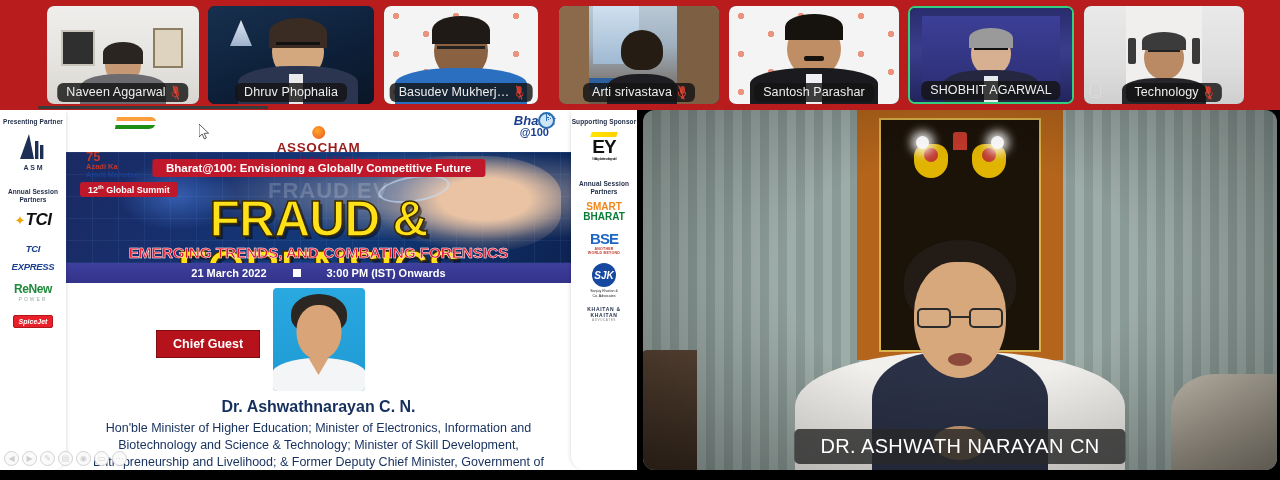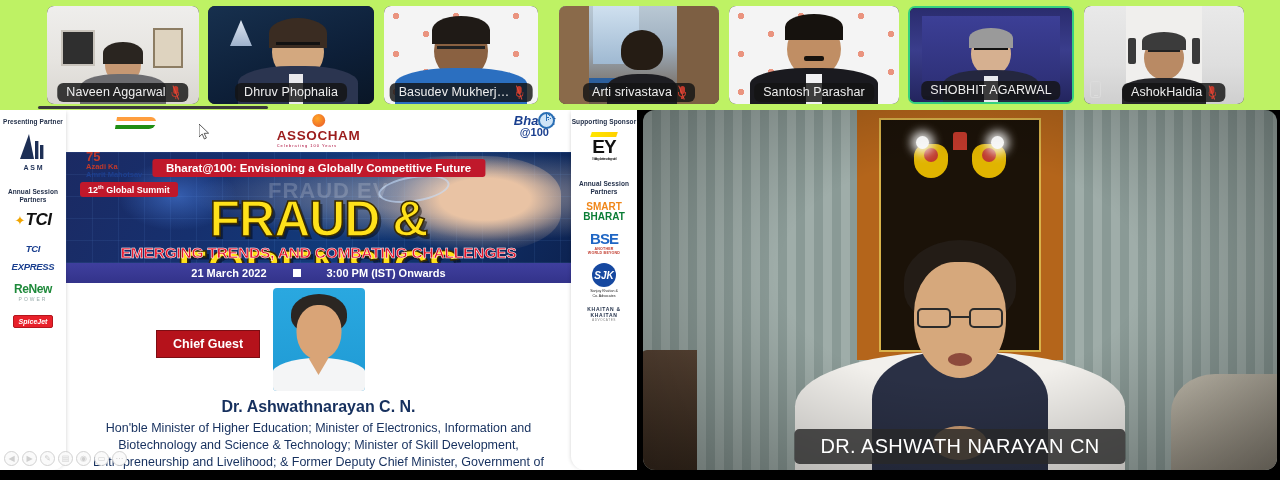--- a/index.html
+++ b/index.html
@@ -2,21 +2,21 @@
 <html><head>
 <meta charset="utf-8">
 <style>
   * { margin:0; padding:0; box-sizing:border-box; }
   html,body { width:1280px; height:480px; background:#000; overflow:hidden;
               font-family:"Liberation Sans", sans-serif; }
 
   #app { position:relative; width:1280px; height:480px; background:#000; }
 
   
-  #filmstrip { position:absolute; left:0; top:0; width:1280px; height:110px; background:#bef264; }
+  #filmstrip { position:absolute; left:0; top:0; width:1280px; height:110px; background:#b91c1c; }
   .tile { position:absolute; top:6px; height:98px; border-radius:7px; overflow:hidden;
           background:#111; }
   .tile .vid { position:absolute; inset:0; }
   .namebar { position:absolute; bottom:2px; left:50%; transform:translateX(-50%);
              display:flex; align-items:center; gap:6px;
              background:rgba(20,20,20,.82); border-radius:6px;
              padding:2px 9px; white-space:nowrap; }
   .namebar .nm { color:#eee; font-size:12.5px; line-height:15px; letter-spacing:.1px; }
   .mic-muted { width:8px; height:13px; position:relative; flex:0 0 auto; }
   .mic-muted .body { position:absolute; left:1.5px; top:0; width:5px; height:8px;
@@ -95,21 +95,21 @@
   
   #slide-header { position:absolute; left:66px; right:66px; top:0; height:42px;
                   background:#fff; z-index:3; }
   .hdr-azadi { position:absolute; left:20px; top:5px; text-align:left; }
   .hdr-azadi .num { font-size:13px; font-weight:700; color:#c0392b; line-height:12px;margin-top:36px; }
   .hdr-azadi .l1 { font-size:7.5px; color:#c0392b; font-weight:700; line-height:8px; }
   .hdr-azadi .l2 { font-size:7.5px; color:#1d3f8f; font-weight:700; line-height:8px; }
   .tricolor { position:absolute; left:30px; top:2px; width:40px; height:12px;
               background:linear-gradient(180deg,#ff9933 0 33%,#ffffff 33% 66%,#138808 66% 100%);
               border-radius:0 10px 10px 0; transform:skewX(-10deg); opacity:.95; }
-  .hdr-assocham { position:absolute; left:50%; top:4px; transform:translateX(-50%); text-align:left; }
+  .hdr-assocham { position:absolute; left:50%; top:16px; transform:translateX(-50%); text-align:right; }
   .hdr-assocham .dot { width:13px; height:13px; border-radius:50%;
                        background:radial-gradient(circle at 40% 35%,#ffa726,#e8542a);
                        margin:0 auto 1px; }
   .hdr-assocham .nm { font-size:13.5px; font-weight:700; color:#9b1c1c; letter-spacing:.6px; }
   .hdr-assocham .sub{ font-size:4px; color:#b08; letter-spacing:1px; color:#a03; }
   .hdr-bharat { position:absolute; right:16px; top:5px; text-align:center; }
   .hdr-bharat .b1 { font-size:13px; font-weight:700; color:#1a3f8f; font-style:italic;
                     line-height:12px; }
   .hdr-bharat .b2 { font-size:11px; font-weight:700; color:#1a3f8f; line-height:11px; }
   .chakra { position:absolute; right:0; top:-3px; width:17px; height:17px; border-radius:50%;
@@ -363,21 +363,21 @@
         <div style="position:absolute;left:42px;top:0;right:42px;bottom:0;background:#f0efed;"></div>
         <div style="position:absolute;left:44px;top:32px;width:8px;height:26px;background:#3a3a3a;border-radius:2px;"></div>
         <div style="position:absolute;right:44px;top:32px;width:8px;height:26px;background:#3a3a3a;border-radius:2px;"></div>
         <div class="head" style="left:50%;transform:translateX(-50%);top:30px;width:40px;height:44px;background:#b98a64;"></div>
         <div class="head" style="left:50%;transform:translateX(-50%);top:26px;width:44px;height:18px;background:#3b3b3b;border-radius:50% 50% 0 0;"></div>
         <div style="position:absolute;left:calc(50% - 16px);top:44px;width:32px;height:9px;border-top:2px solid #222;"></div>
         <div class="torso" style="left:50%;transform:translateX(-50%);bottom:0;width:84px;height:26px;background:#26262a;"></div>
       </div>
       <span class="phone-ico" style="left:6px;bottom:6px;"></span>
       <div class="namebar" style="left:56%;">
-        <span class="nm">AshokHaldia</span>
+        <span class="nm">Technology</span>
         <span class="mic-muted">
           <i class="body"></i>
             <i class="arc"></i>
             <i class="stem"></i>
             <i class="slash"></i>
         </span>
       </div>
     </div>
 
     <div id="fs-scroll"></div>
@@ -462,21 +462,21 @@
         <div class="circuit"></div>
         <div class="hexglow"></div>
         <div class="hand"></div>
         <div class="glass"></div>
         <div class="ghost-fraud">FRAUD EV</div>
         <div class="ribbon-sub">Bharat@100: Envisioning a Globally Competitive Future</div>
         <div class="badge-summit">
           <span>12</span><sup>th</sup><span> Global Summit</span>
         </div>
         <div class="bn-title">FRAUD &amp; FORENSICS</div>
-        <div class="bn-sub">EMERGING TRENDS, AND COMBATING CHALLENGES</div>
+        <div class="bn-sub">EMERGING TRENDS, AND COMBATING FORENSICS</div>
       </div>
 
       <div id="datebar">
         <span>21 March 2022</span>
         <span class="sq"></span>
         <span>3:00 PM (IST) Onwards</span>
       </div>
 
       <div id="guest">
         <div class="cg-badge">Chief Guest</div>

